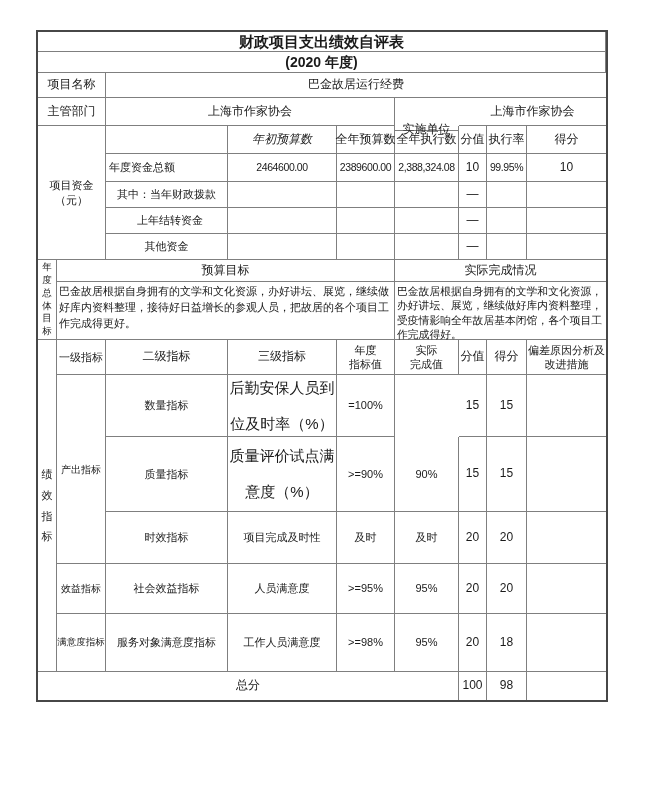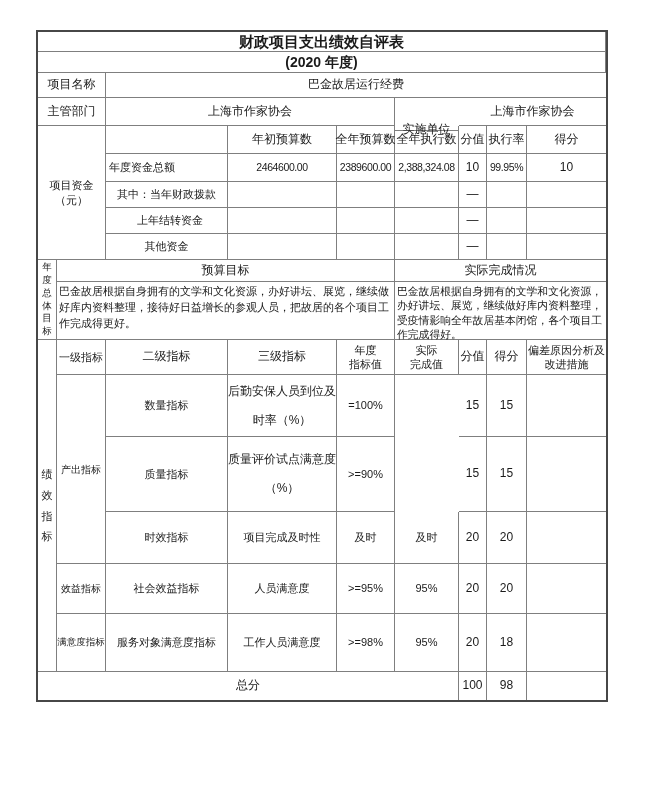--- a/index.html
+++ b/index.html
@@ -21,21 +21,21 @@
   .small{font-size:11px;}
   .tiny{font-size:9.5px;line-height:1.35;}
   .lvl1{font-size:10px;}
   .num{font-size:10.5px;letter-spacing:-0.4px;}
   .left{justify-content:flex-start;text-align:left;padding-left:3px;}
   .right{justify-content:flex-end;text-align:right;padding-right:24px;}
   .goaltxt{align-items:flex-start;justify-content:flex-start;text-align:left;
            font-size:11px;line-height:1.45;padding:2px 2px 0 2px;white-space:normal;}
   .goaltxt2{font-size:10.8px;line-height:1.32;padding:2px 3px 0 2px;}
   .vert{line-height:1.9;font-size:11px;}
-  .lh3{line-height:2.4;font-size:12px;}
+  .lh3{line-height:2.4;font-size:15px;}
 </style>
 </head>
 <body>
 
 <div class="page">
   <div class="tbl">
 
     <div class="c title" style="grid-column:1/-1;grid-row:1;">财政项目支出绩效自评表</div>
 
     <div class="c subtitle" style="grid-column:1/-1;grid-row:2;text-align:center;">(2020 年度)</div>
@@ -45,21 +45,21 @@
 
     <div class="c" style="grid-column:1/3;grid-row:4;">主管部门</div>
     <div class="c" style="grid-column:3/6;grid-row:4;">上海市作家协会</div>
     <div class="c" style="grid-column:6/7;grid-row:4;margin-top:32px;">实施单位</div>
     <div class="c nr" style="grid-column:7/10;grid-row:4;">上海市作家协会</div>
 
     <div class="c pre small" style="grid-column:1/3;grid-row:5/10;">项目资金
 （元）</div>
 
     <div class="c" style="grid-column:3/4;grid-row:5;"></div>
-    <div class="c" style="grid-column:4/5;grid-row:5;">年初预算数</div>
+    <div class="c" style="grid-column:4/5;grid-row:5;font-style:italic;">年初预算数</div>
     <div class="c" style="grid-column:5/6;grid-row:5;">全年预算数</div>
     <div class="c" style="grid-column:6/7;grid-row:5;">全年执行数</div>
     <div class="c" style="grid-column:7/8;grid-row:5;">分值</div>
     <div class="c" style="grid-column:8/9;grid-row:5;">执行率</div>
     <div class="c nr" style="grid-column:9/10;grid-row:5;">得分</div>
 
     <div class="c small left" style="grid-column:3/4;grid-row:6;">年度资金总额</div>
     <div class="c num" style="grid-column:4/5;grid-row:6;">2464600.00</div>
     <div class="c num" style="grid-column:5/6;grid-row:6;">2389600.00</div>
     <div class="c num" style="grid-column:6/7;grid-row:6;">2,388,324.08</div>
@@ -121,20 +121,21 @@
     <div class="c small" style="grid-column:3/4;grid-row:13;">数量指标</div>
     <div class="c wrap lh3" style="grid-column:4/5;grid-row:13;">后勤安保人员到位及时率（%）</div>
     <div class="c small" style="grid-column:5/6;grid-row:13;">=100%</div>
     <div class="c" style="grid-column:7/8;grid-row:13;">15</div>
     <div class="c" style="grid-column:8/9;grid-row:13;">15</div>
     <div class="c nr" style="grid-column:9/10;grid-row:13;"></div>
 
     <div class="c small" style="grid-column:3/4;grid-row:14;">质量指标</div>
     <div class="c wrap lh3" style="grid-column:4/5;grid-row:14;">质量评价试点满意度（%）</div>
     <div class="c small" style="grid-column:5/6;grid-row:14;">&gt;=90%</div>
+    <div class="c small" style="grid-column:6/7;grid-row:14;">90%</div>
     <div class="c" style="grid-column:7/8;grid-row:14;">15</div>
     <div class="c" style="grid-column:8/9;grid-row:14;">15</div>
     <div class="c nr" style="grid-column:9/10;grid-row:14;"></div>
 
     <div class="c small" style="grid-column:3/4;grid-row:15;">时效指标</div>
     <div class="c wrap small" style="grid-column:4/5;grid-row:15;">项目完成及时性</div>
     <div class="c small" style="grid-column:5/6;grid-row:15;">及时</div>
     <div class="c small" style="grid-column:6/7;grid-row:15;">及时</div>
     <div class="c" style="grid-column:7/8;grid-row:15;">20</div>
     <div class="c" style="grid-column:8/9;grid-row:15;">20</div>

